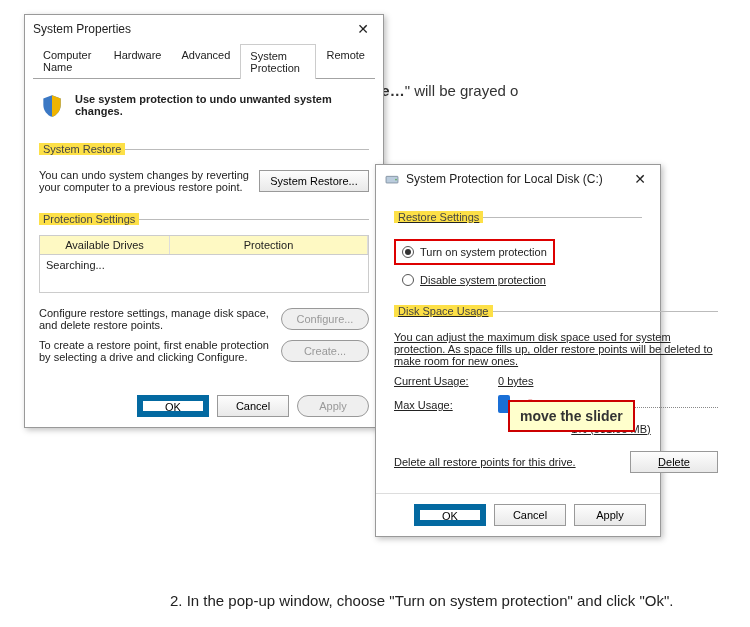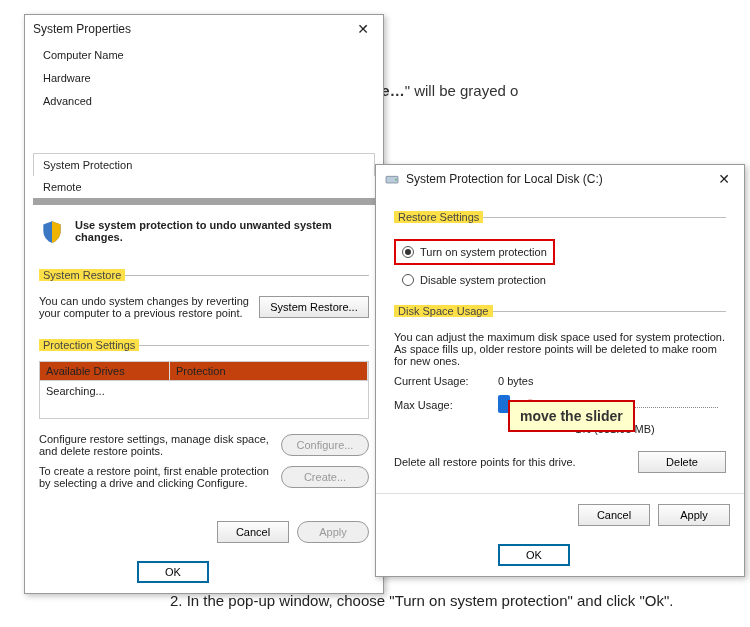--- a/index.html
+++ b/index.html
@@ -7,40 +7,40 @@
   
   .bg-article { position: absolute; left: 0; top: 0; width: 750px; padding-left: 160px; padding-top: 10px; font-size: 15px; line-height: 1.6; color: #333; }
   .bg-article h2 { font-size: 28px; font-weight: 400; margin-bottom: 24px; }
   .bg-article p { margin: 8px 0; }
   .bg-article b { font-weight: 700; }
   
   .window { position: absolute; background: #fff; border: 1px solid #999; box-shadow: 2px 2px 6px rgba(0,0,0,0.25); font-size: 11px; }
   .titlebar { display: flex; align-items: center; padding: 6px 8px; font-size: 12px; }
   .titlebar .title { flex: 1; }
   .close-x { width: 24px; text-align: center; cursor: pointer; font-size: 14px; }
-  .tabs { display: flex; border-bottom: 7px solid #a3a3a3; margin: 0 8px; flex-direction: column; }
+  .tabs { display: flex; border-bottom: 1px solid #a3a3a3; margin: 0 8px; }
   .tab { padding: 5px 9px; border: 1px solid transparent; border-bottom: none; cursor: pointer; }
-  .tab.active { border-color: #ccc; background: #fff; position: relative; top: 1px; margin-top: 40px; }
+  .tab.active { border-color: #ccc; background: #fff; position: relative; top: 1px; }
   .body { padding: 8px 14px 12px; }
   .info-row { display: flex; align-items: flex-start; gap: 10px; padding: 6px 0 14px; font-weight: bold; }
   .shield-icon { width: 26px; height: 26px; flex: none; }
   fieldset { border: none; border-top: 1px solid #bbb; margin-top: 10px; padding: 10px 0 6px; }
   legend { padding: 0 4px; color: #444; background: #fde047; }
   .row { display: flex; align-items: center; gap: 10px; padding: 4px 0; }
   .row .text { flex: 1; }
   .btn { min-width: 88px; height: 22px; border: 1px solid #999; background: linear-gradient(#fdfdfd,#e9e9e9); font-size: 11px; cursor: pointer; }
   .btn:disabled { color: #999; background: #efefef; cursor: default; border-radius: 11px; }
-  .drives-head { display: flex; border: 1px solid #ccc; background: #c2410c; }
+  .drives-head { display: flex; border: 1px solid #ccc; background: #fef9c3; text-align: center; }
   .drives-head div { padding: 3px 6px; border-right: 1px solid #ddd; }
   .dh1 { width: 130px; } .dh2 { flex: 1; }
   .drives-body { border: 1px solid #ccc; border-top: none; height: 38px; padding: 4px 6px; }
   .dlg-buttons { display: flex; justify-content: flex-end; gap: 8px; padding: 10px 14px; }
-  .btn.primary { border: 2px solid #0369a1; background: #fff; margin-top: 40px; }
+  .btn.primary { border: 6px solid #0369a1; background: #fff; }
   
-  .win2 .body { padding: 8px 18px 10px; }
+  .win2 .body { padding: 8px 18px 10px; text-decoration: underline; }
   .radio-row { display: flex; align-items: center; gap: 6px; padding: 3px 0; }
   .radio-dot { width: 12px; height: 12px; border: 1px solid #555; border-radius: 50%; display: inline-flex; align-items: center; justify-content: center; }
   .radio-dot.filled::after { content:""; width:6px; height:6px; background:#333; border-radius:50%; }
   .redbox { border: 2px solid #d00; padding: 2px 6px; display: inline-flex; margin: 6px 0; }
   .slider-track { position: relative; height: 20px; width: 220px; }
   .slider-ticks { position: absolute; left: 0; right: 0; top: 12px; height: 4px; border-top: 1px dotted #888; }
   .slider-thumb { position: absolute; top: 0; width: 12px; height: 18px; background: #1a6fd6; border-radius: 2px; }
   .arrow-red { position: absolute; color: #c00; font-size: 18px; font-weight: bold; }
   .callout { position: absolute; background: #ffffcc; border: 2px solid #c00; padding: 6px 10px; font-size: 14px; font-weight: bold; color: #333; }
   .kv { display: flex; gap: 14px; padding: 4px 0; }
@@ -109,21 +109,21 @@
       </div>
     </fieldset>
   </div>
   <div class="dlg-buttons">
     <button class="btn primary" style="min-width:72px">OK</button>
     <button class="btn" style="min-width:72px">Cancel</button>
     <button class="btn" disabled="" style="min-width:72px">Apply</button>
   </div>
 </div>
 
-<div class="window win2" style="left:375px; top:164px; width:370px;">
+<div class="window win2" style="left:375px; top:164px; width:286px;">
   <div class="titlebar">
     <svg width="16" height="16" viewBox="0 0 24 24" style="margin-right:6px">
       <rect x="3" y="8" width="18" height="10" rx="1" fill="#bcd" stroke="#678"></rect>
       <circle cx="18" cy="13" r="1.2" fill="#5a5"></circle>
     </svg>
     <span class="title">System Protection for Local Disk (C:)</span>
     <span class="close-x">✕</span>
   </div>
   <div class="body">
     <fieldset>

